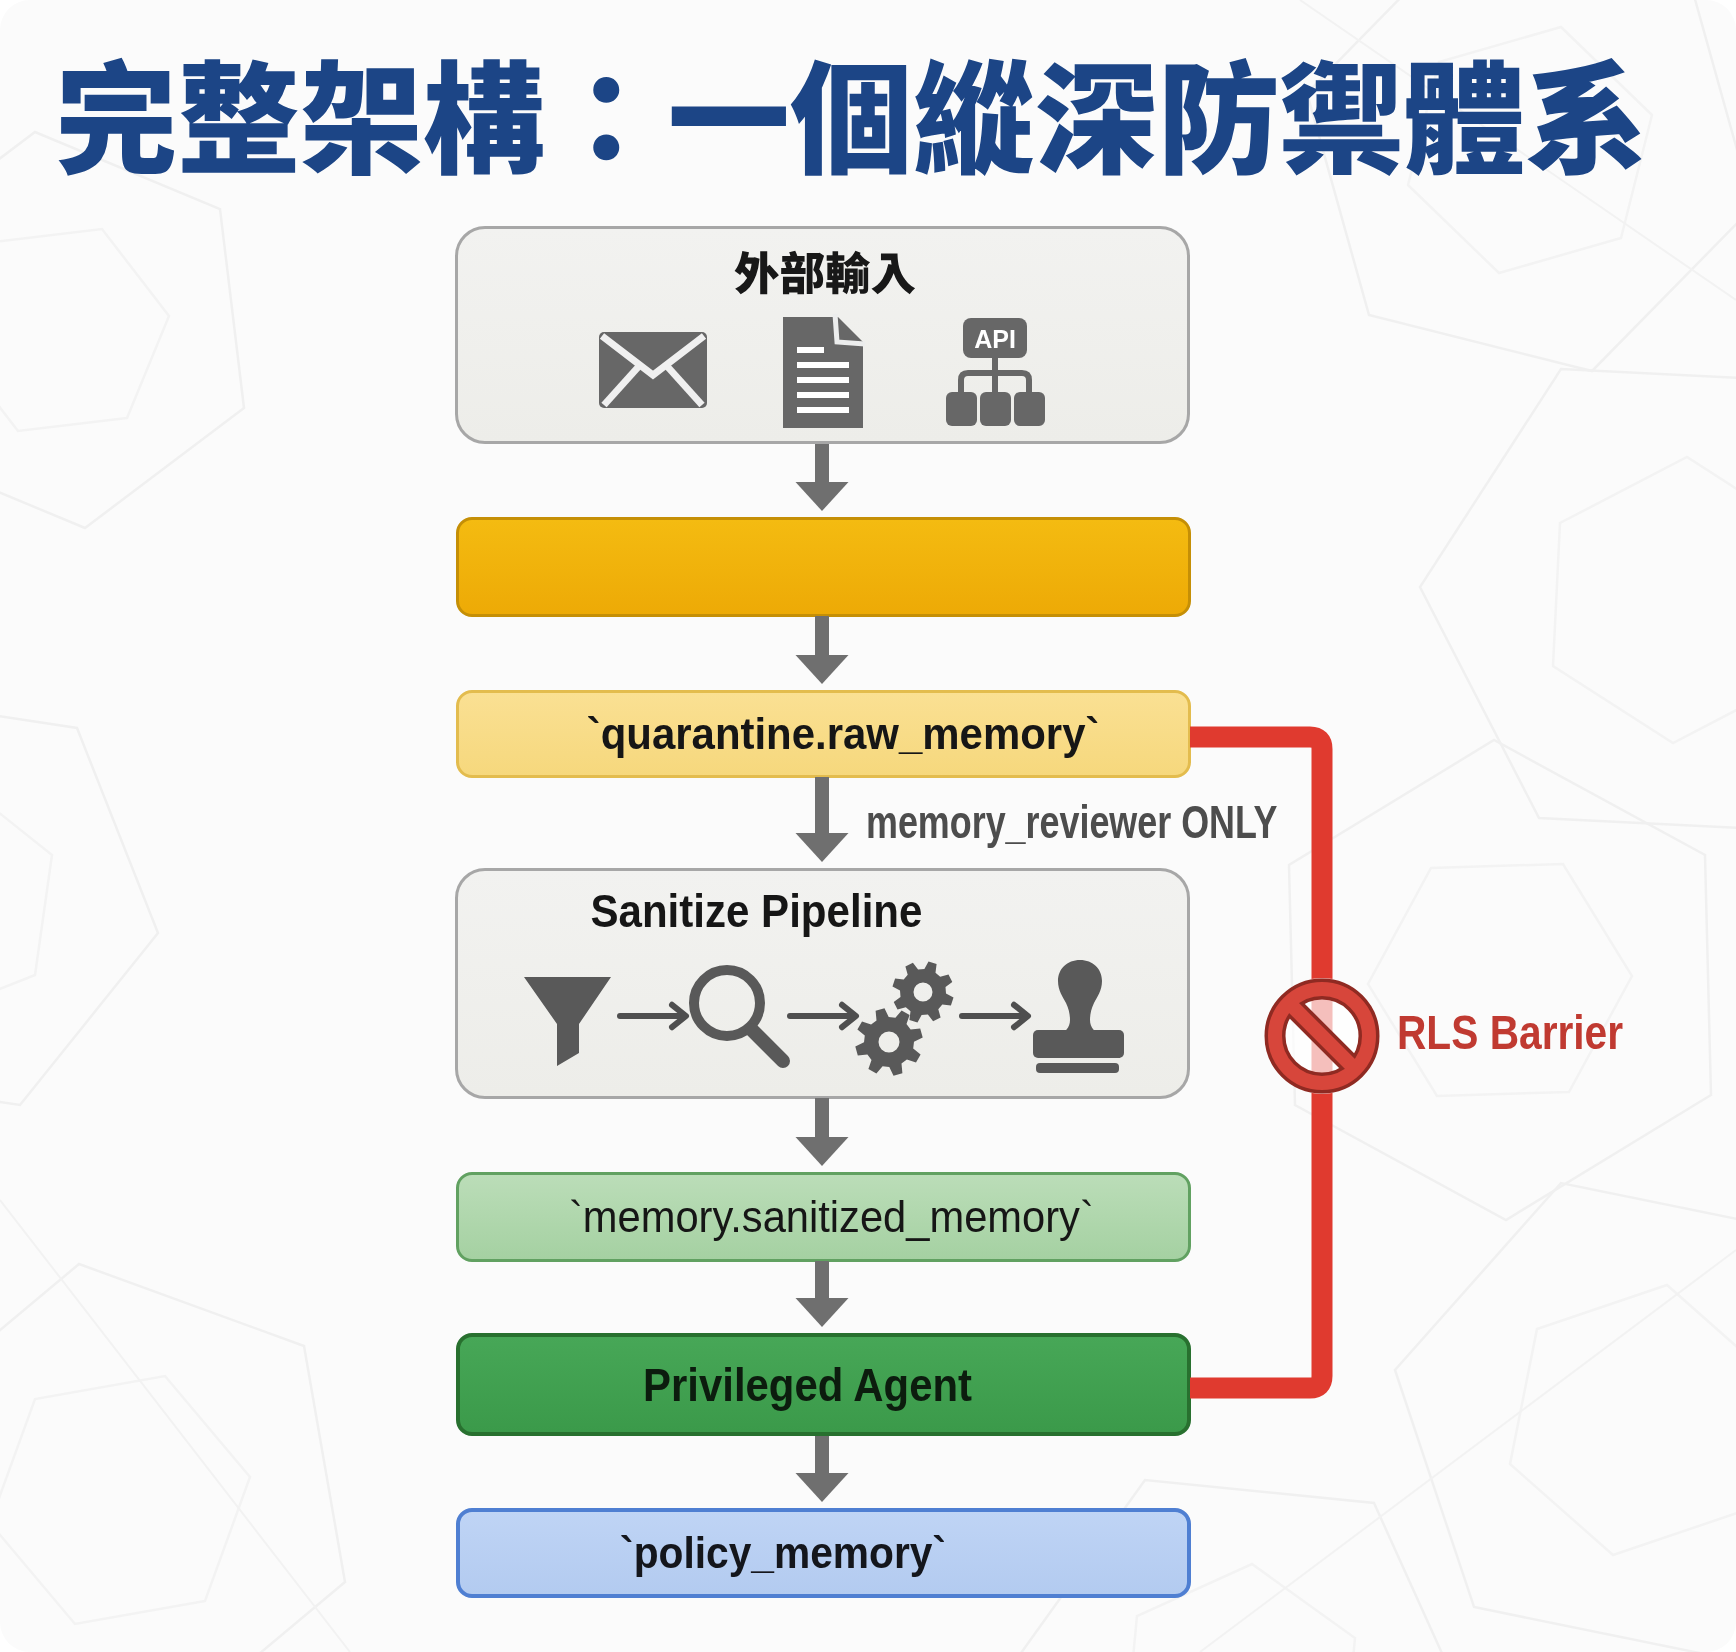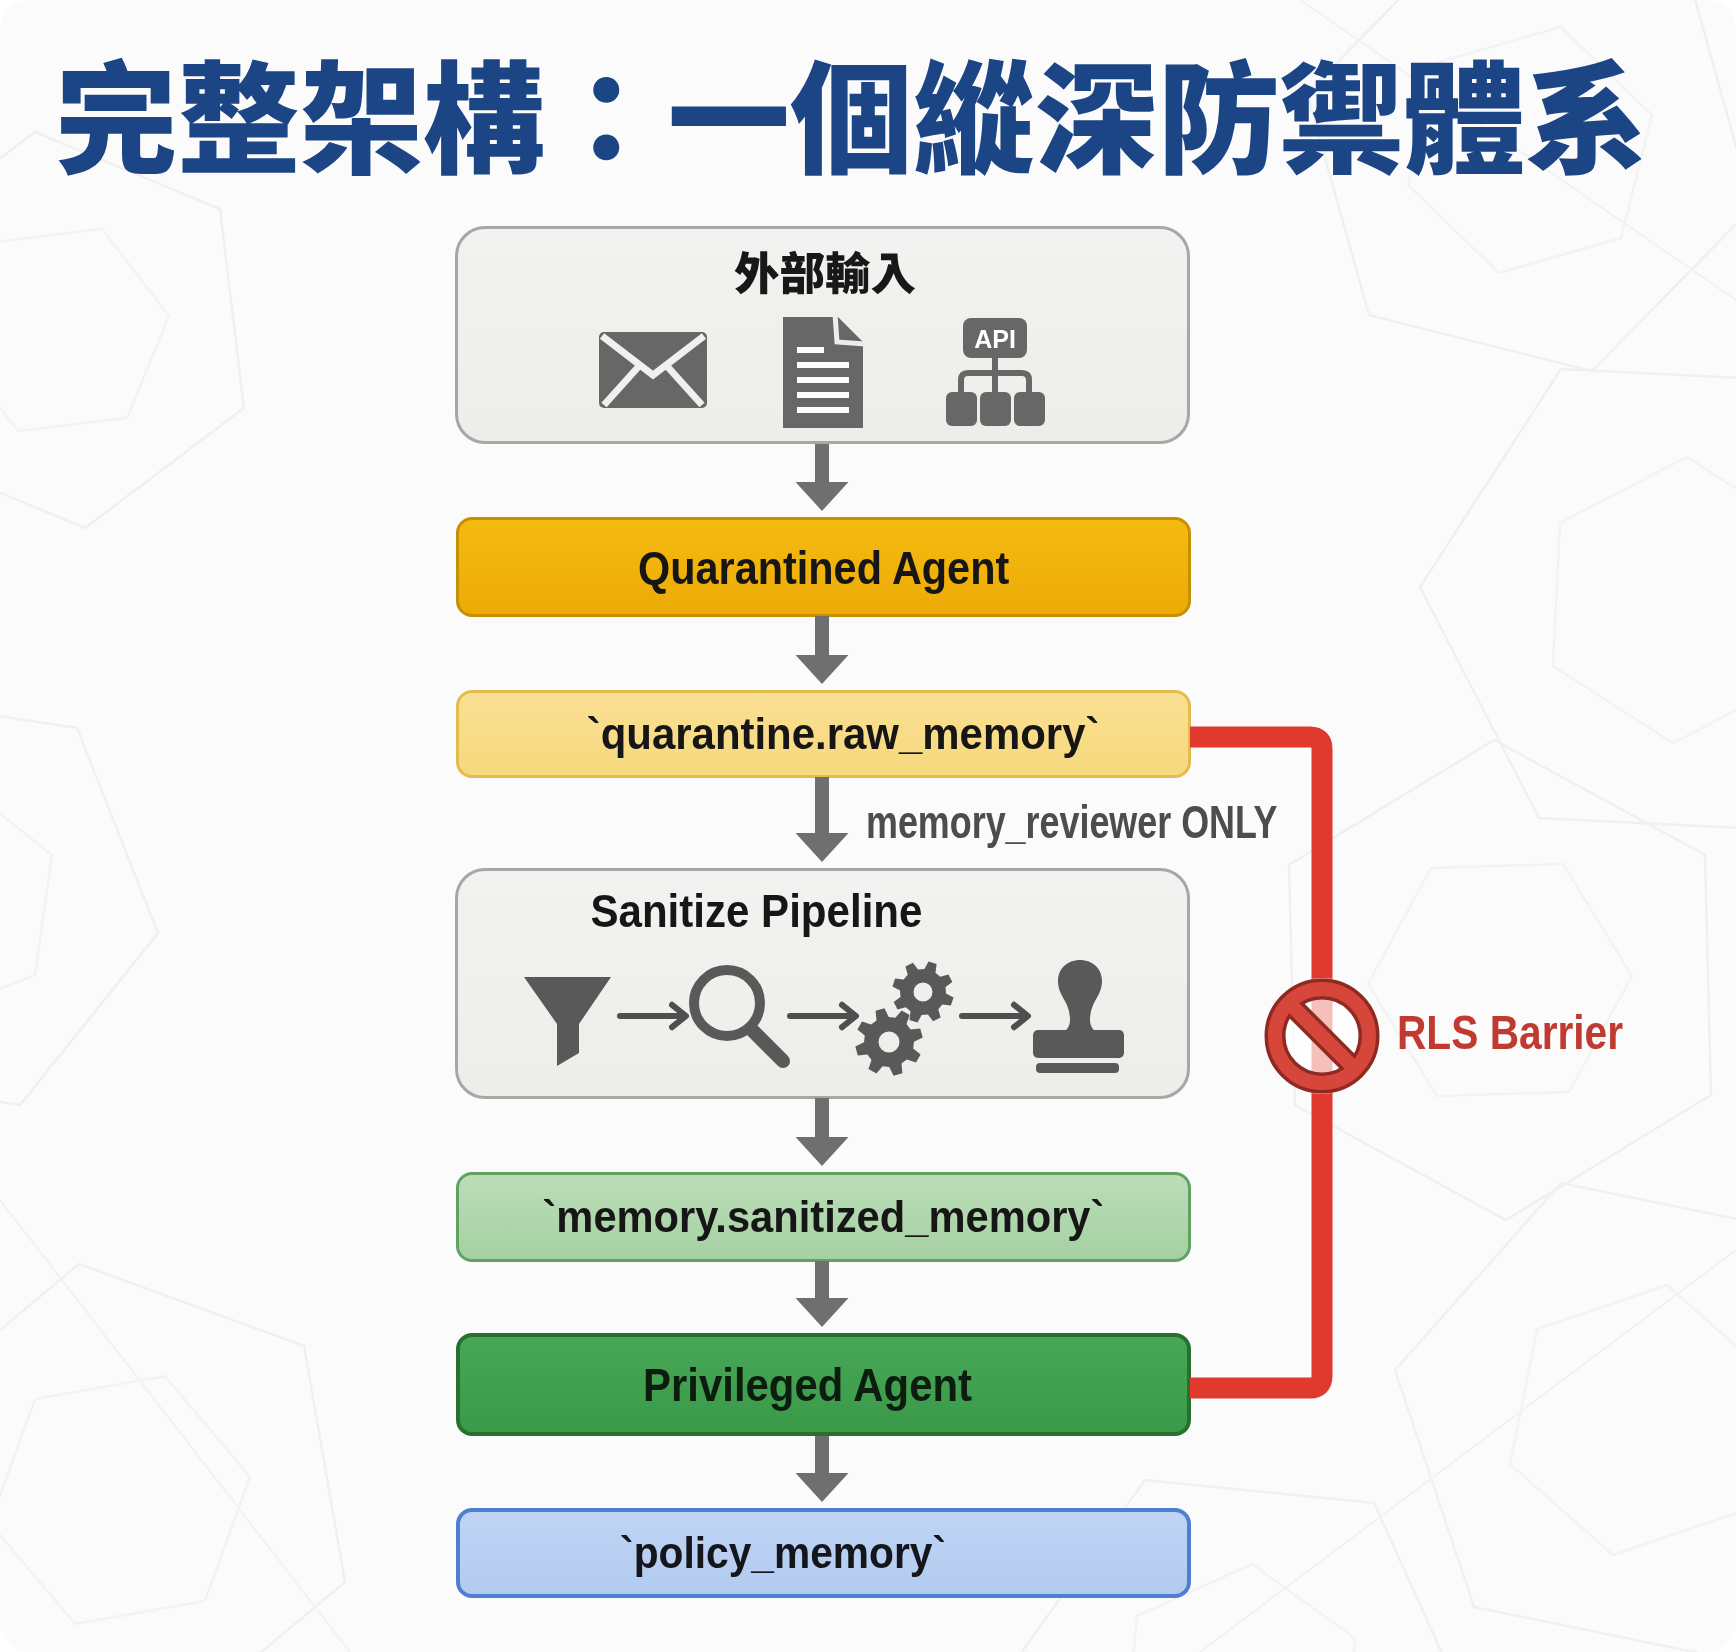--- a/index.html
+++ b/index.html
@@ -122,30 +122,27 @@
 <g stroke="#8f2a22" stroke-width="21" fill="none">
 <circle cx="1322" cy="1036" r="47"></circle>
 <line x1="1289" y1="1003" x2="1355" y2="1069"></line>
 </g>
 <g stroke="#d7463b" stroke-width="14" fill="none">
 <circle cx="1322" cy="1036" r="47"></circle>
 <line x1="1289.5" y1="1003.5" x2="1354.5" y2="1068.5"></line>
 </g>
 </g>
 </svg>
-<div style="position:absolute;left:456px;top:517px;width:735px;height:100px;display:flex;align-items:center;justify-content:center;font-size:47px;font-weight:bold;color:#161616;white-space:nowrap;">
-      <span style="display:inline-block;transform:scaleX(0.881);">Quarantined Agent</span>
-    </div>
     <div style="position:absolute;left:476px;top:690px;width:735px;height:88px;display:flex;align-items:center;justify-content:center;font-size:45px;font-weight:bold;color:#161616;white-space:nowrap;">
       <span style="display:inline-block;transform:scaleX(0.932);">`quarantine.raw_memory`</span>
     </div>
     <div style="position:absolute;left:455px;top:880px;width:602px;height:60px;display:flex;align-items:center;justify-content:center;font-size:47px;font-weight:bold;color:#161616;white-space:nowrap;">
       <span style="display:inline-block;transform:scaleX(0.895);">Sanitize Pipeline</span>
     </div>
-    <div style="position:absolute;left:456px;top:1172px;width:735px;height:90px;display:flex;align-items:center;justify-content:center;font-size:45px;font-weight:bold;color:#161616;white-space:nowrap;">
+    <div style="position:absolute;left:456px;top:1172px;width:735px;height:90px;display:flex;align-items:center;justify-content:center;font-size:45px;font-weight:normal;color:#161616;white-space:nowrap;padding-left:8px;">
       <span style="display:inline-block;transform:scaleX(0.926);">`memory.sanitized_memory`</span>
     </div>
     <div style="position:absolute;left:440px;top:1333px;width:735px;height:103px;display:flex;align-items:center;justify-content:center;font-size:47px;font-weight:bold;color:#0c1c0e;white-space:nowrap;">
       <span style="display:inline-block;transform:scaleX(0.891);">Privileged Agent</span>
     </div>
     <div style="position:absolute;left:456px;top:1508px;width:655px;height:90px;display:flex;align-items:center;justify-content:center;font-size:45px;font-weight:bold;color:#14161c;white-space:nowrap;">
       <span style="display:inline-block;transform:scaleX(0.905);">`policy_memory`</span>
     </div>
     <div style="position:absolute;left:866px;top:795px;font-size:46px;font-weight:bold;color:#4d4d4d;white-space:nowrap;transform:scaleX(0.78);transform-origin:left center;">memory_reviewer ONLY</div>
     <div style="position:absolute;left:1397px;top:1004px;font-size:49px;font-weight:bold;color:#c03a31;white-space:nowrap;transform:scaleX(0.83);transform-origin:left center;">RLS Barrier</div>

